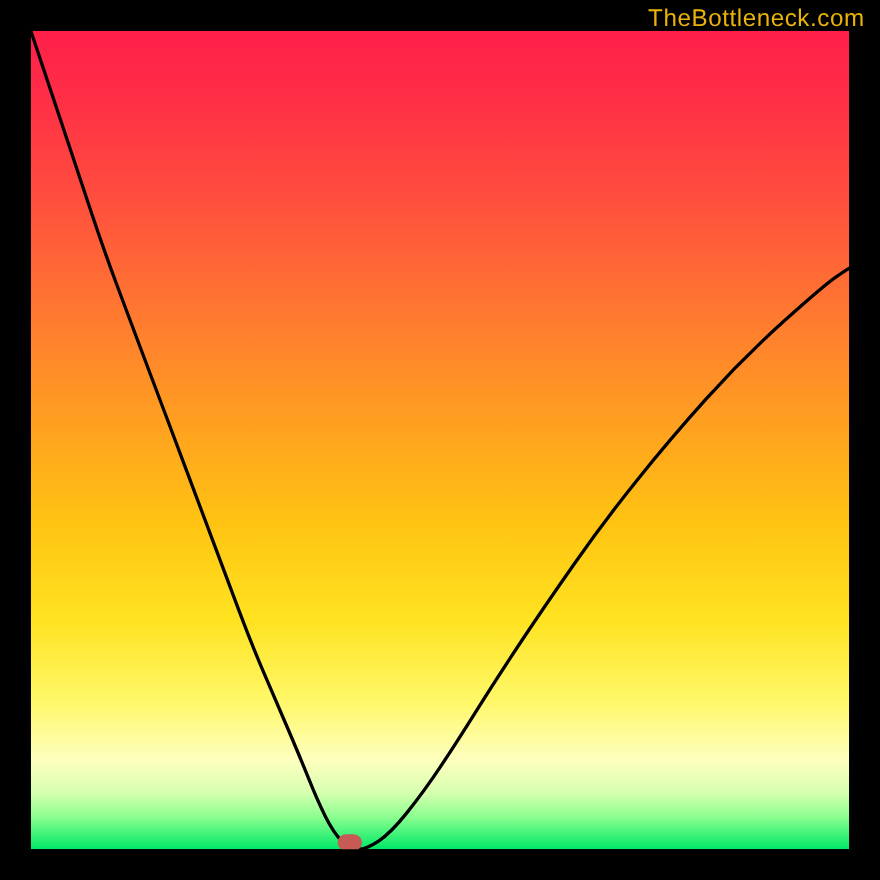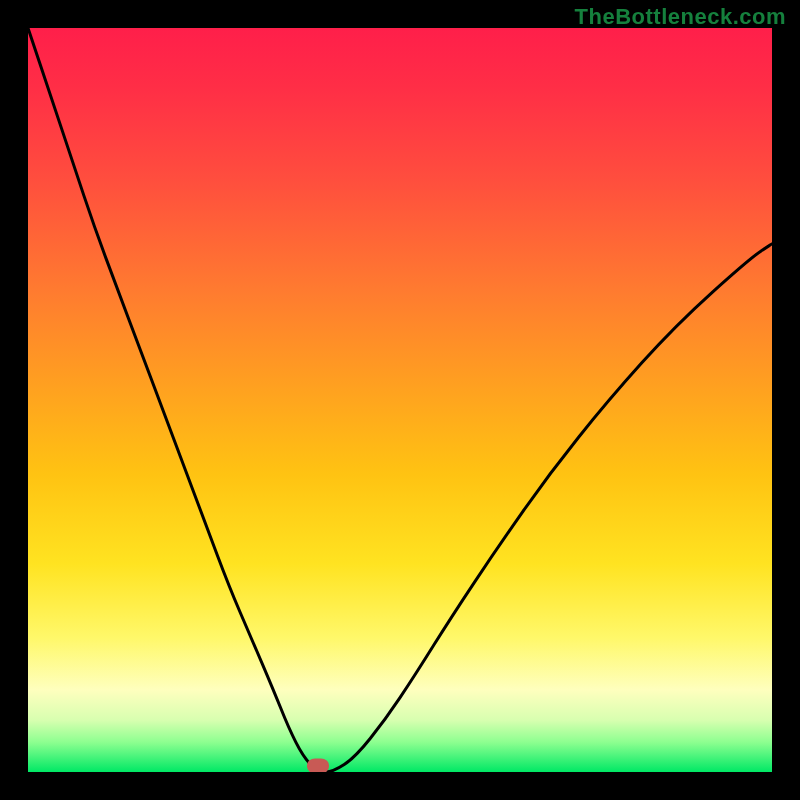--- a/index.html
+++ b/index.html
@@ -1,23 +1,23 @@
 <!DOCTYPE html>
 <html><head>
 <meta charset="utf-8">
 <style>
   * { margin: 0; padding: 0; box-sizing: border-box; }
   html, body { width: 800px; height: 800px; background: #000; overflow: hidden; font-family: Arial, Helvetica, sans-serif; }
   .frame { position: relative; width: 800px; height: 800px; background: #000; }
   .watermark {
     position: absolute;
     top: 4px; right: 14px;
-    color: #15803d;
+    color: #eab308;
     font-size: 22px;
-    font-weight: 700;
+    font-weight: 400;
     letter-spacing: 0.5px;
     z-index: 5;
   }
   .plot-area {
     position: absolute;
     left: 28px; top: 28px;
     width: 744px; height: 744px;
     overflow: hidden;
   }
   .gradient-bg {

